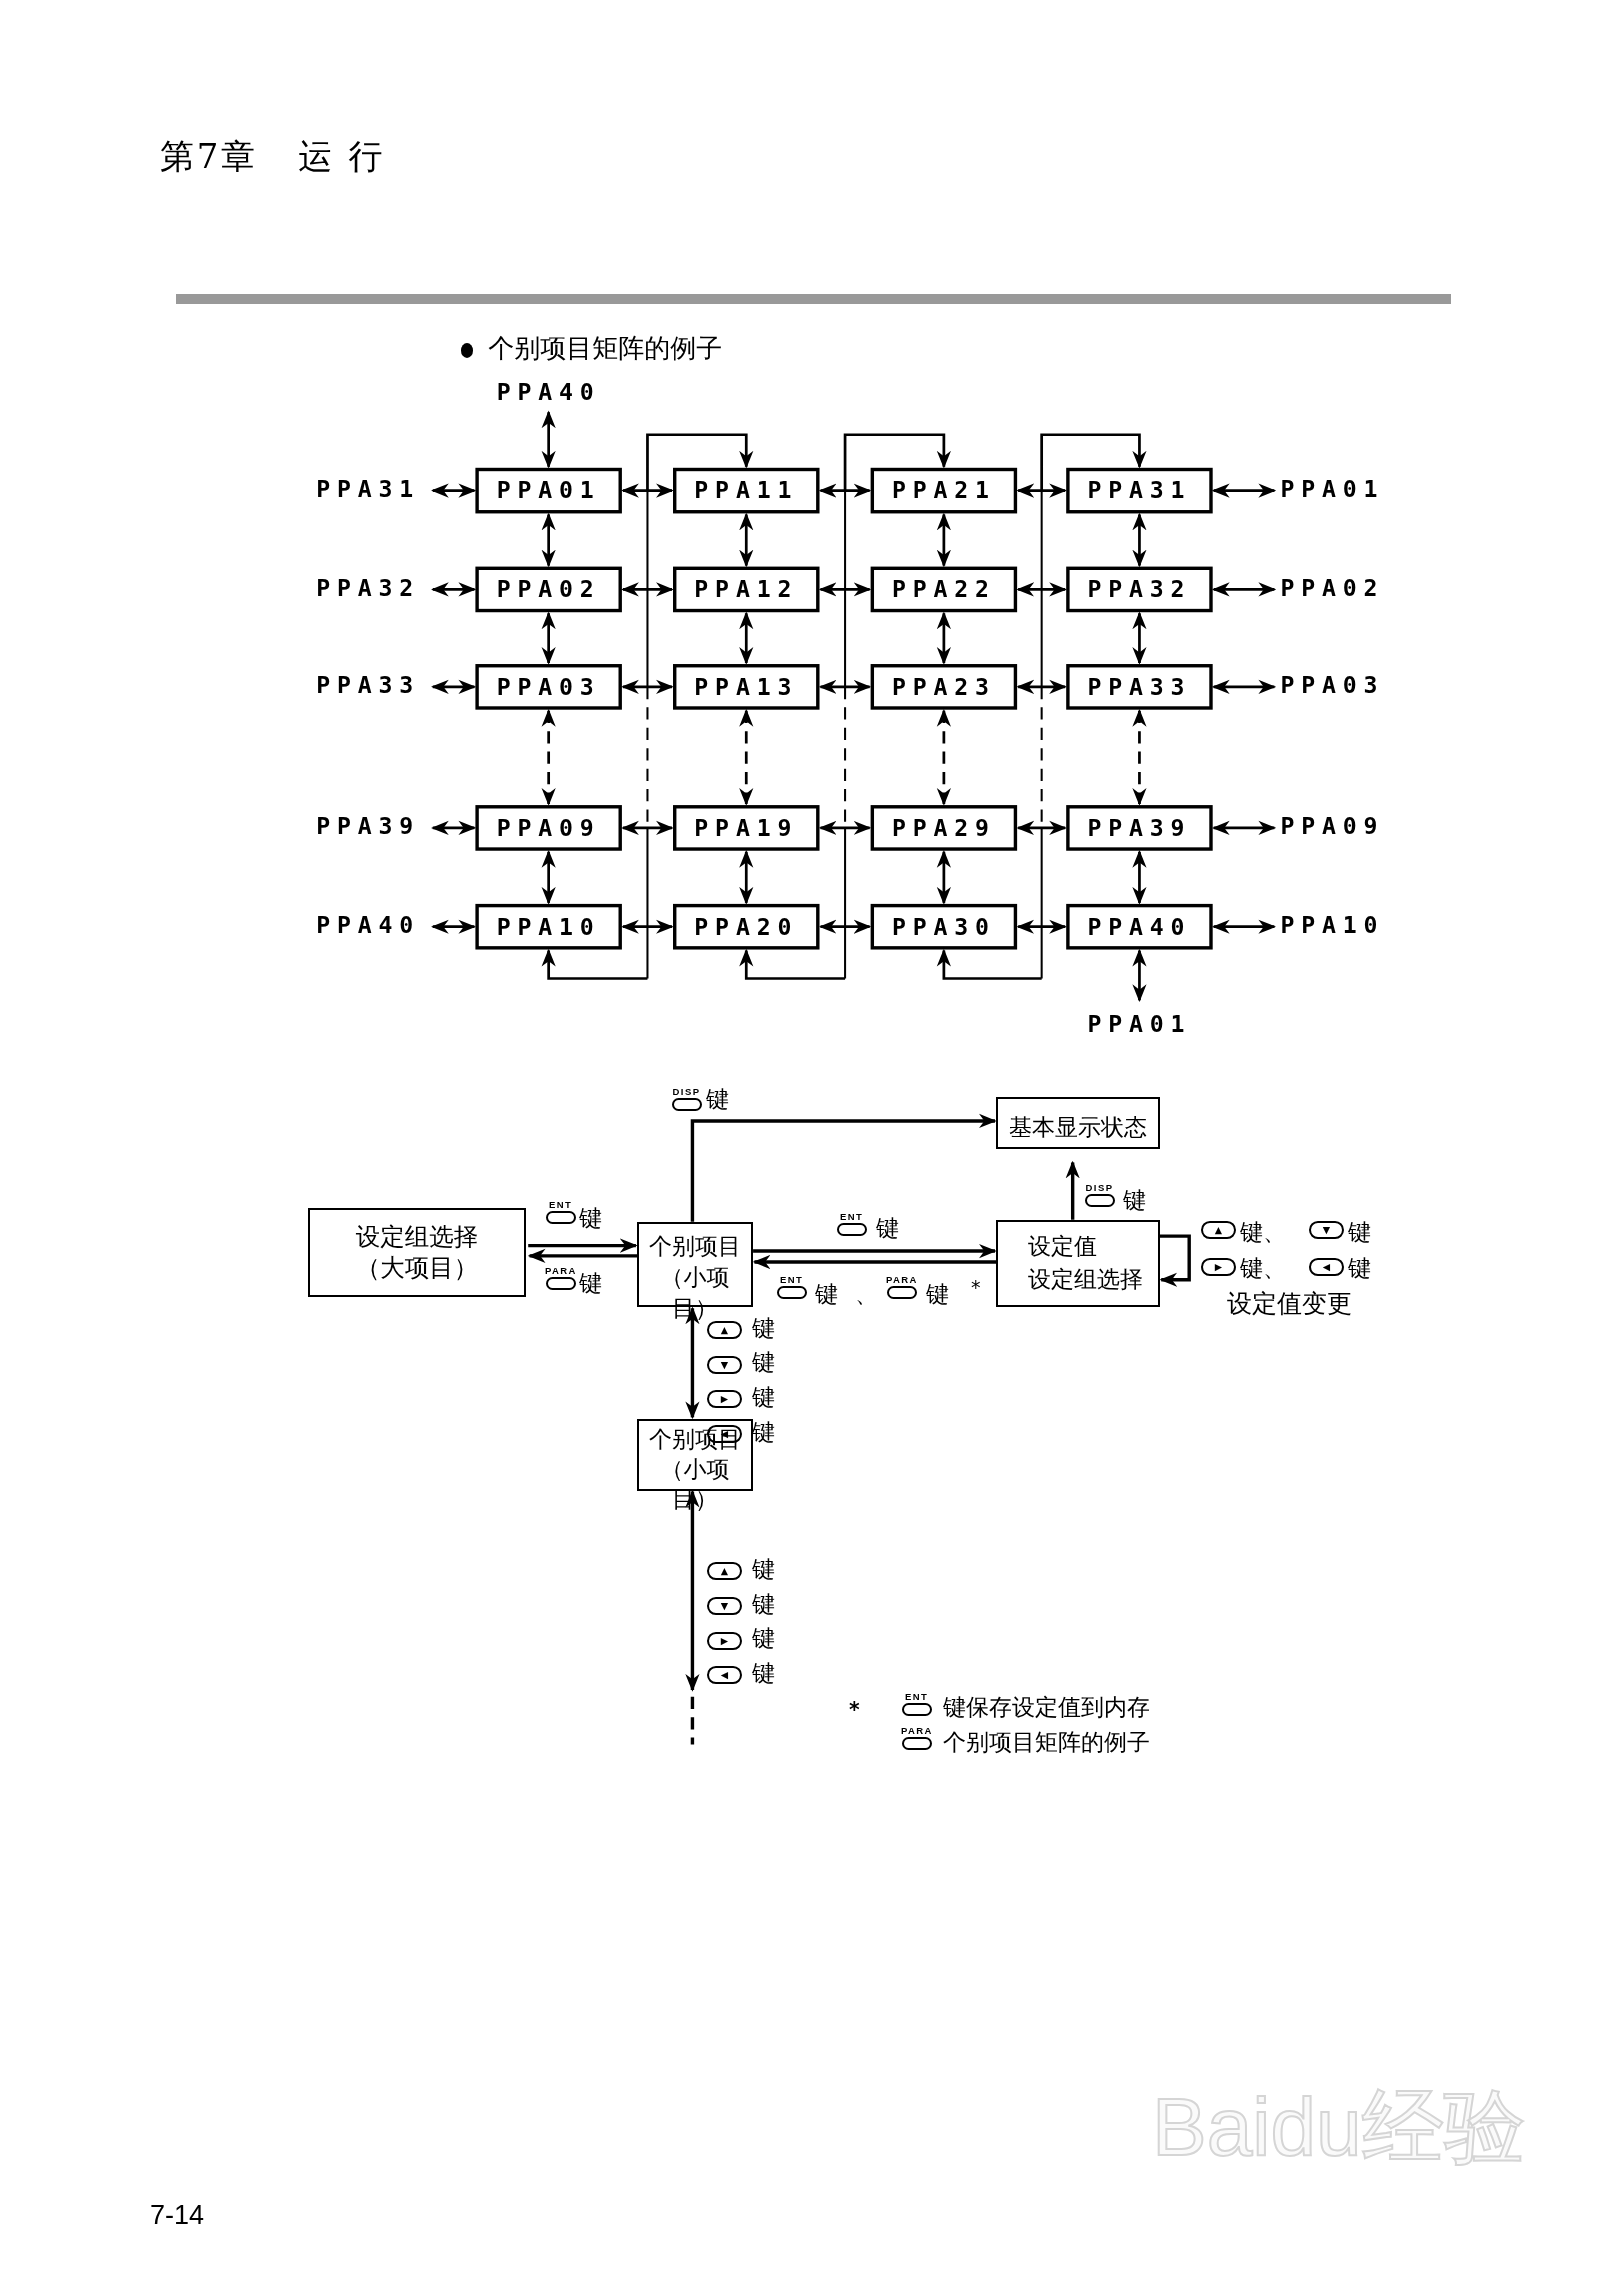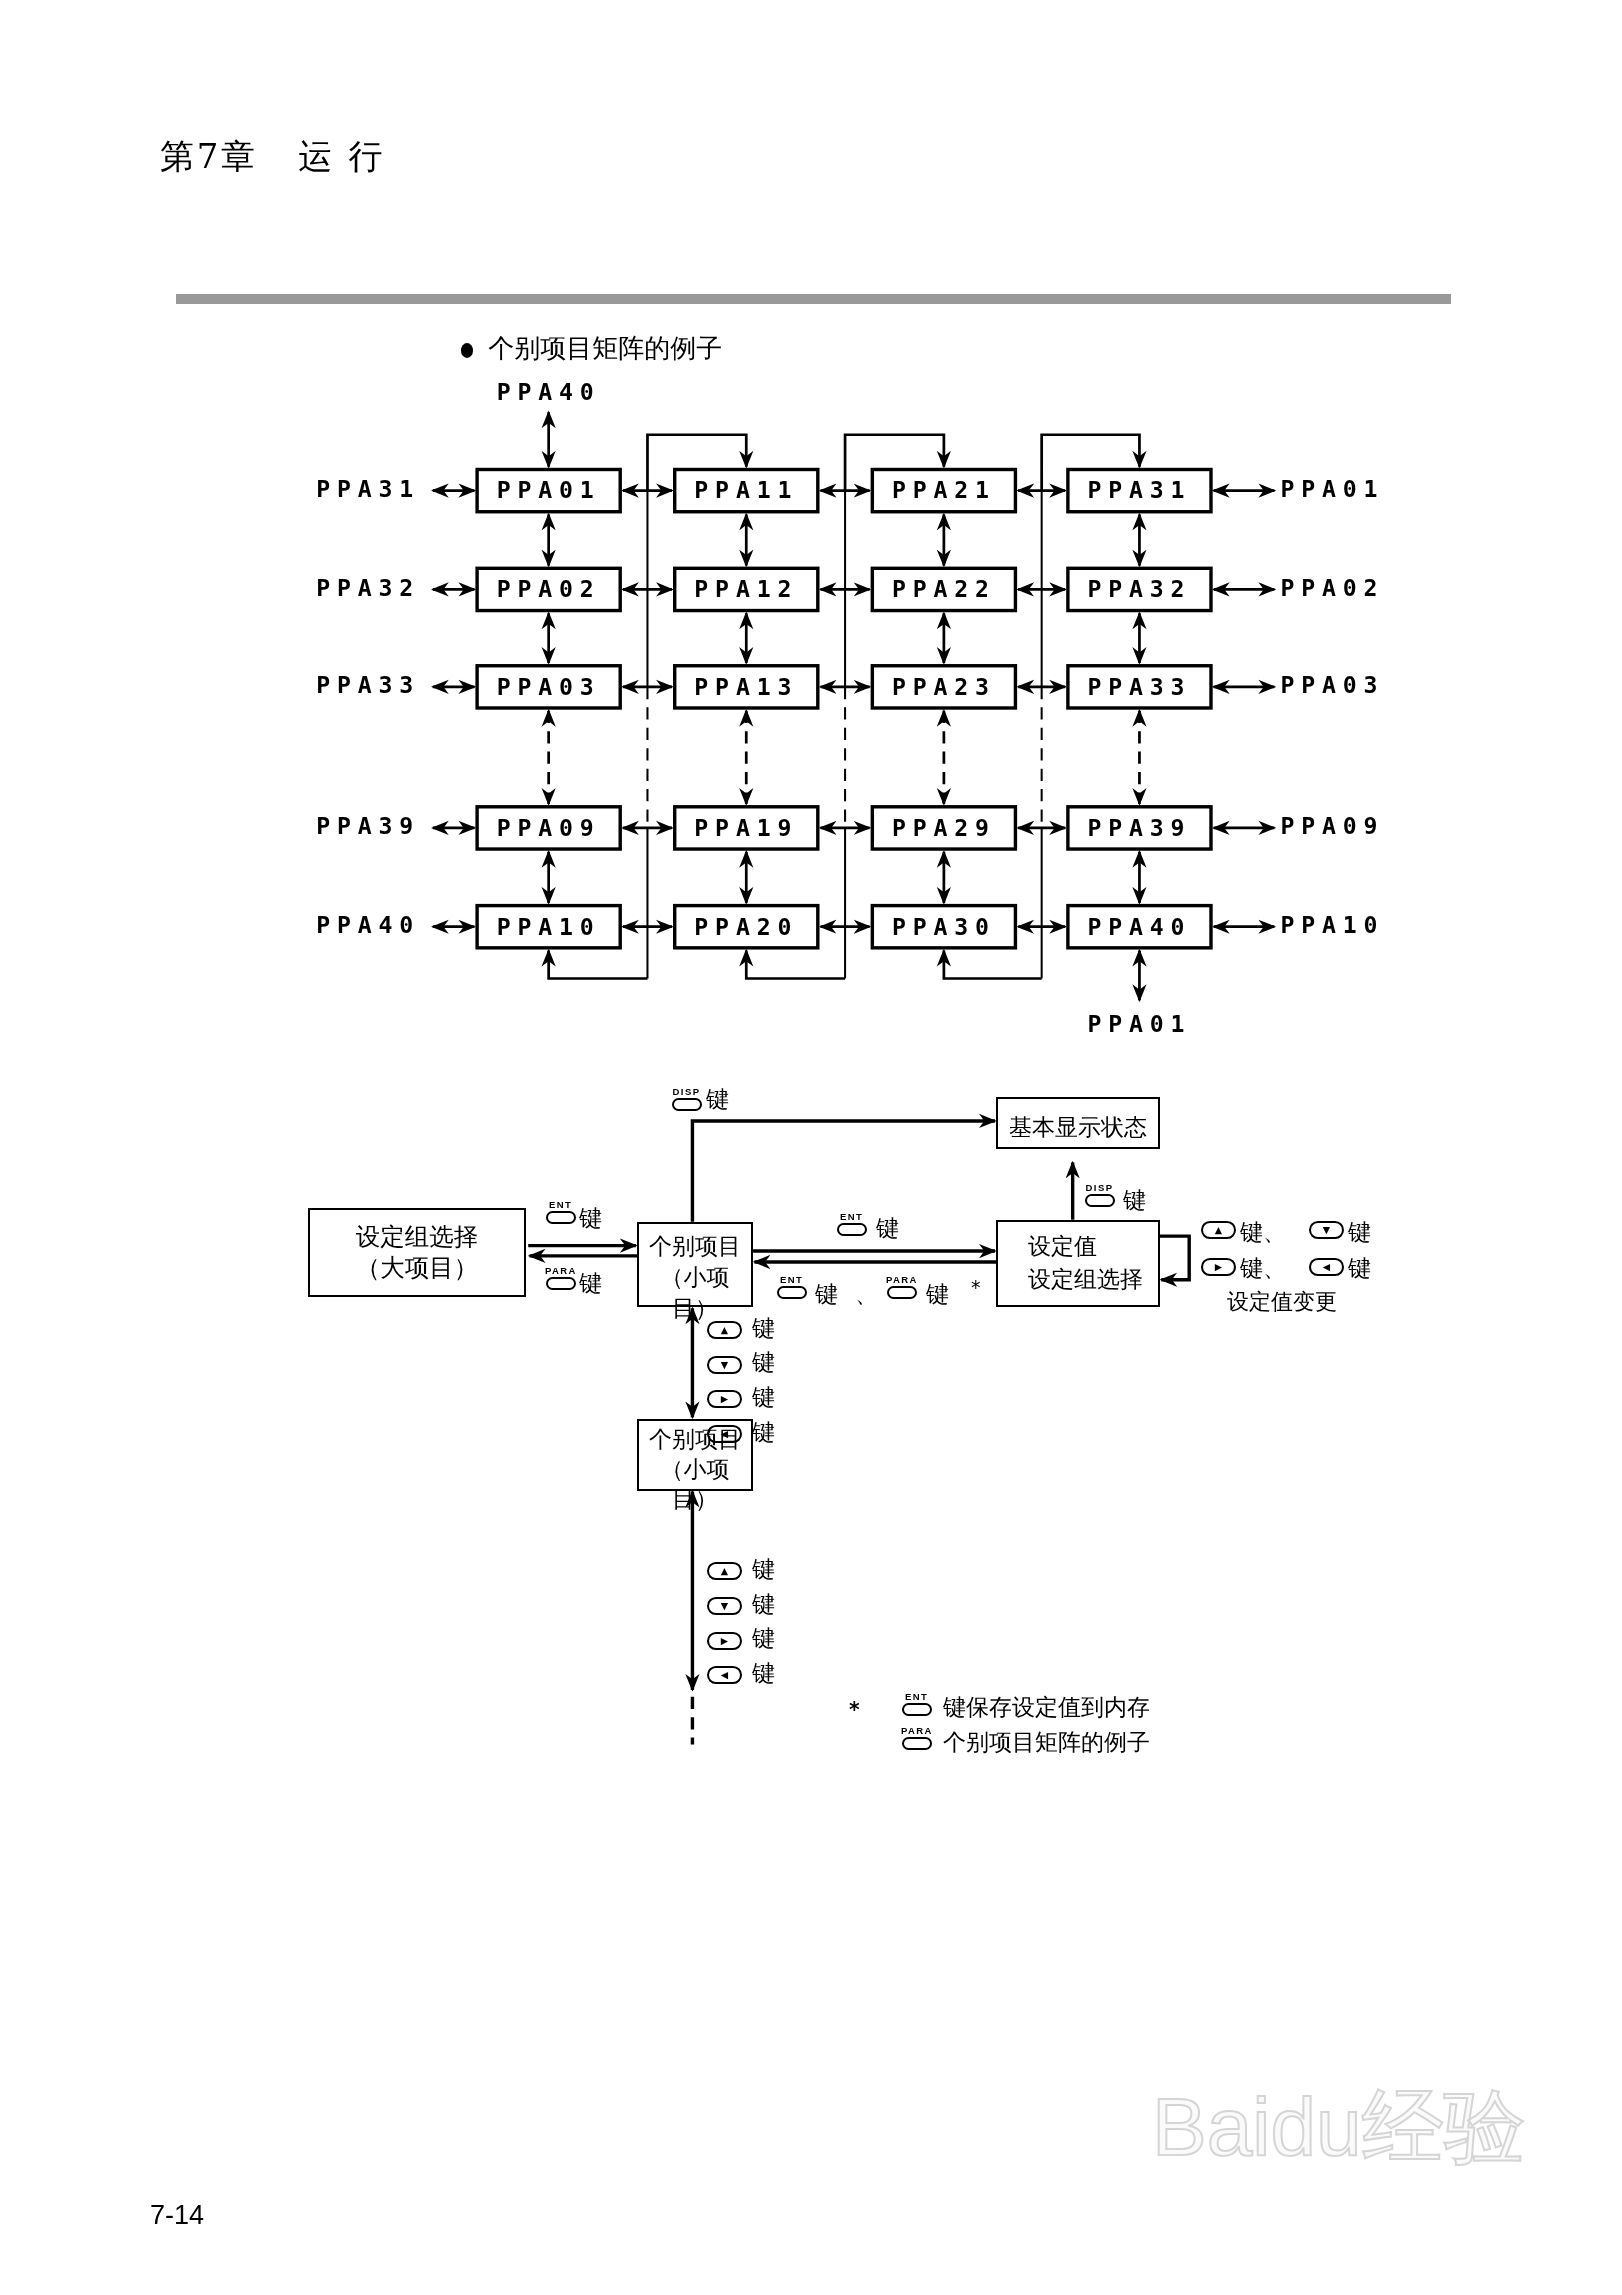--- a/index.html
+++ b/index.html
@@ -250,21 +250,21 @@
     <div class="abs" style="left: 901px; top: 1692px; width: 31px; text-align: center;">
       <div style="font-family: &quot;Liberation Sans&quot;, sans-serif; font-weight: bold; font-size: 9.5px; letter-spacing: 1.4px; line-height: 9.5px;">ENT</div>
       <div style="width: 30px; height: 13.6px; border: 2.7px solid rgb(0, 0, 0); border-radius: 6.8px; box-sizing: border-box; margin: 1.4px auto 0px;"></div>
     </div>
     <div class="abs" style="left: 901px; top: 1726px; width: 31px; text-align: center;">
       <div style="font-family: &quot;Liberation Sans&quot;, sans-serif; font-weight: bold; font-size: 9.5px; letter-spacing: 1.4px; line-height: 9.5px;">PARA</div>
       <div style="width: 30px; height: 13.6px; border: 2.7px solid rgb(0, 0, 0); border-radius: 6.8px; box-sizing: border-box; margin: 1.4px auto 0px;"></div>
     </div>
   </div>
 
-<div class="abs cjk" style="left:1227px;top:1287px;font-size:22px;">设定值变更</div>
+<div class="abs cjk" style="left:1227px;top:1287px;font-size:25px;">设定值变更</div>
 
 <div class="abs cjk" style="left:849px;top:1698px;font-size:20.4px;font-weight:bold;">*</div>
 <div class="abs cjk" style="left:943px;top:1692px;font-size:23px;white-space:nowrap;">键保存设定值到内存</div>
 <div class="abs cjk" style="left:943px;top:1727px;font-size:23px;white-space:nowrap;">个别项目矩阵的例子</div>
 
 <div id="page-number" class="abs">7-14</div>
 
 <div id="watermark" class="abs">
   <div class="brand">Baidu经验</div>
 </div>

